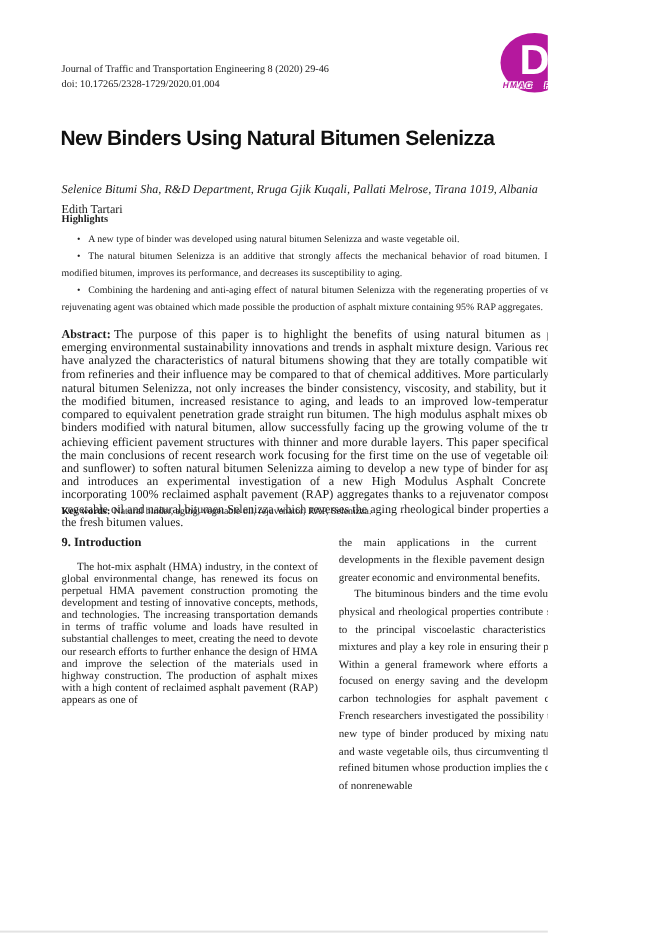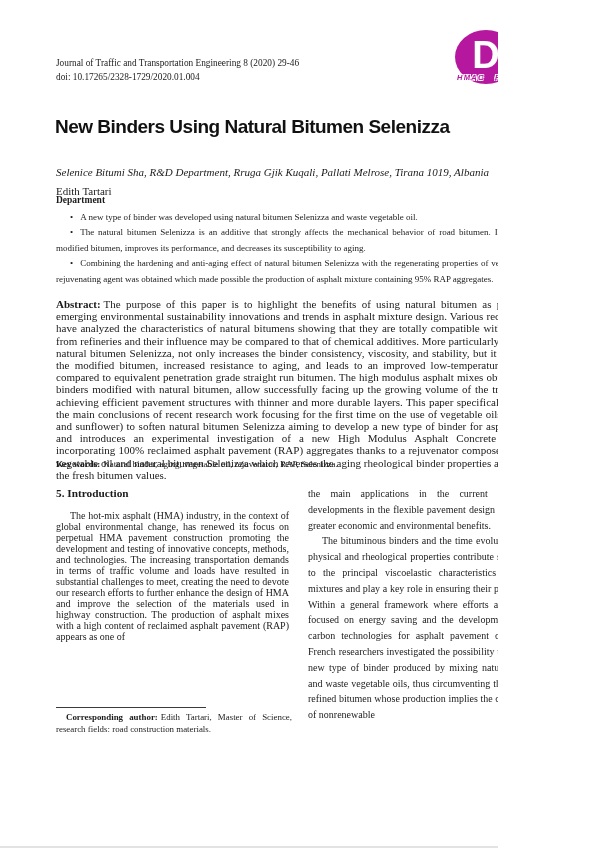--- a/index.html
+++ b/index.html
@@ -183,21 +183,21 @@
     <div class="logo-letter">D</div>
     <div class="logo-brand" style="color: rgb(181, 24, 158);">HMAC PUBLISHING</div>
   </div>
 
   <h1 class="paper-title">New Binders Using Natural Bitumen Selenizza</h1>
 
   <div class="author-name">Edith Tartari</div>
   <div class="author-affiliation">Selenice Bitumi Sha, R&amp;D Department, Rruga Gjik Kuqali, Pallati Melrose, Tirana 1019, Albania</div>
 
   <div class="highlights">
-    <div class="highlights-heading">Department</div>
+    <div class="highlights-heading">Highlights</div>
     <div class="hl-list">
       <div class="hl-item">
         <span class="bullet">•</span><span>A new type of binder was developed using natural bitumen Selenizza and waste vegetable oil.</span>
       </div>
       <div class="hl-item">
         <span class="bullet">•</span><span>The natural bitumen Selenizza is an additive that strongly affects the mechanical behavior of road bitumen. It hardens the modified bitumen, improves its performance, and decreases its susceptibility to aging.</span>
       </div>
       <div class="hl-item">
         <span class="bullet">•</span><span>Combining the hardening and anti-aging effect of natural bitumen Selenizza with the regenerating properties of vegetable oil, a rejuvenating agent was obtained which made possible the production of asphalt mixture containing 95% RAP aggregates.</span>
       </div>
@@ -205,31 +205,25 @@
   </div>
 
   <div class="abstract">
     <span class="inline-label">Abstract:</span><span>The purpose of this paper is to highlight the benefits of using natural bitumen as part of the emerging environmental sustainability innovations and trends in asphalt mixture design. Various recent studies have analyzed the characteristics of natural bitumens showing that they are totally compatible with bitumens from refineries and their influence may be compared to that of chemical additives. More particularly, the use of natural bitumen Selenizza, not only increases the binder consistency, viscosity, and stability, but it confers on the modified bitumen, increased resistance to aging, and leads to an improved low-temperature behavior compared to equivalent penetration grade straight run bitumen. The high modulus asphalt mixes obtained with binders modified with natural bitumen, allow successfully facing up the growing volume of the traffic while achieving efficient pavement structures with thinner and more durable layers. This paper specifically presents the main conclusions of recent research work focusing for the first time on the use of vegetable oils (rapeseed and sunflower) to soften natural bitumen Selenizza aiming to develop a new type of binder for asphalt mixes and introduces an experimental investigation of a new High Modulus Asphalt Concrete (HMAC), incorporating 100% reclaimed asphalt pavement (RAP) aggregates thanks to a rejuvenator composed of waste vegetable oil and natural bitumen Selenizza which reverses the aging rheological binder properties and restores the fresh bitumen values.</span>
   </div>
 
   <div class="keywords">
     <span class="inline-label">Key words:</span><span>Natural binder, aging, vegetable oil, rejuvenator, RAP, Selenizza.</span>
   </div>
 
-  <div class="section-heading">5. Introduction</div>
+  <div class="section-heading">9. Introduction</div>
 
   <div class="col-left">
     <div class="para-indent">The hot-mix asphalt (HMA) industry, in the context of global environmental change, has renewed its focus on perpetual HMA pavement construction promoting the development and testing of innovative concepts, methods, and technologies. The increasing transportation demands in terms of traffic volume and loads have resulted in substantial challenges to meet, creating the need to devote our research efforts to further enhance the design of HMA and improve the selection of the materials used in highway construction. The production of asphalt mixes with a high content of reclaimed asphalt pavement (RAP) appears as one of</div>
   </div>
 
   <div class="col-right">
     <div>the main applications in the current trends and developments in the flexible pavement design that provide greater economic and environmental benefits.</div>
     <div class="para-indent">The bituminous binders and the time evolution of their physical and rheological properties contribute significantly to the principal viscoelastic characteristics of asphalt mixtures and play a key role in ensuring their performance. Within a general framework where efforts are currently focused on energy saving and the development of low-carbon technologies for asphalt pavement construction, French researchers investigated the possibility to develop a new type of binder produced by mixing natural bitumen and waste vegetable oils, thus circumventing the use of oil refined bitumen whose production implies the consumption of nonrenewable</div>
   </div>
 
-  <div class="footnote">
-    <div class="footnote-rule"></div>
-    <div class="footnote-body">
-      <span class="inline-label">Corresponding author:</span><span>Edith Tartari, Master of Science, research fields: road construction materials.</span>
-    </div>
-  </div>
 
 </div>
 
 </body></html>

